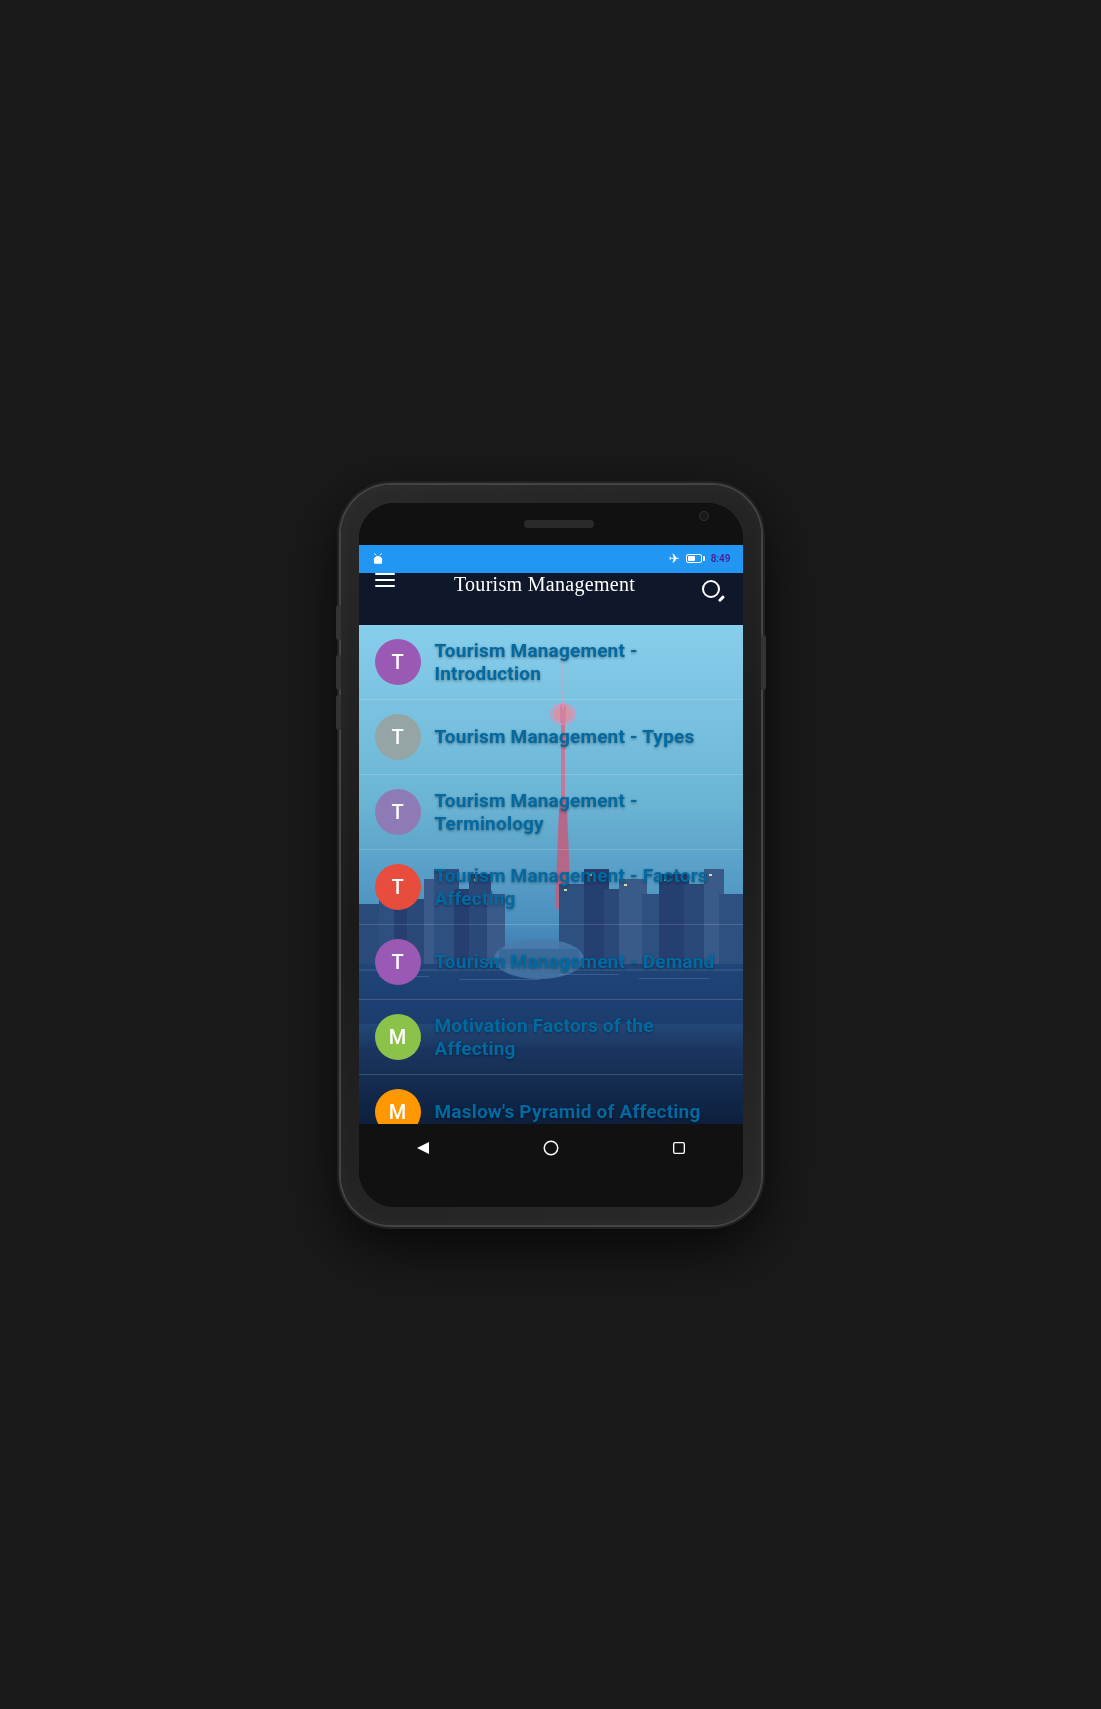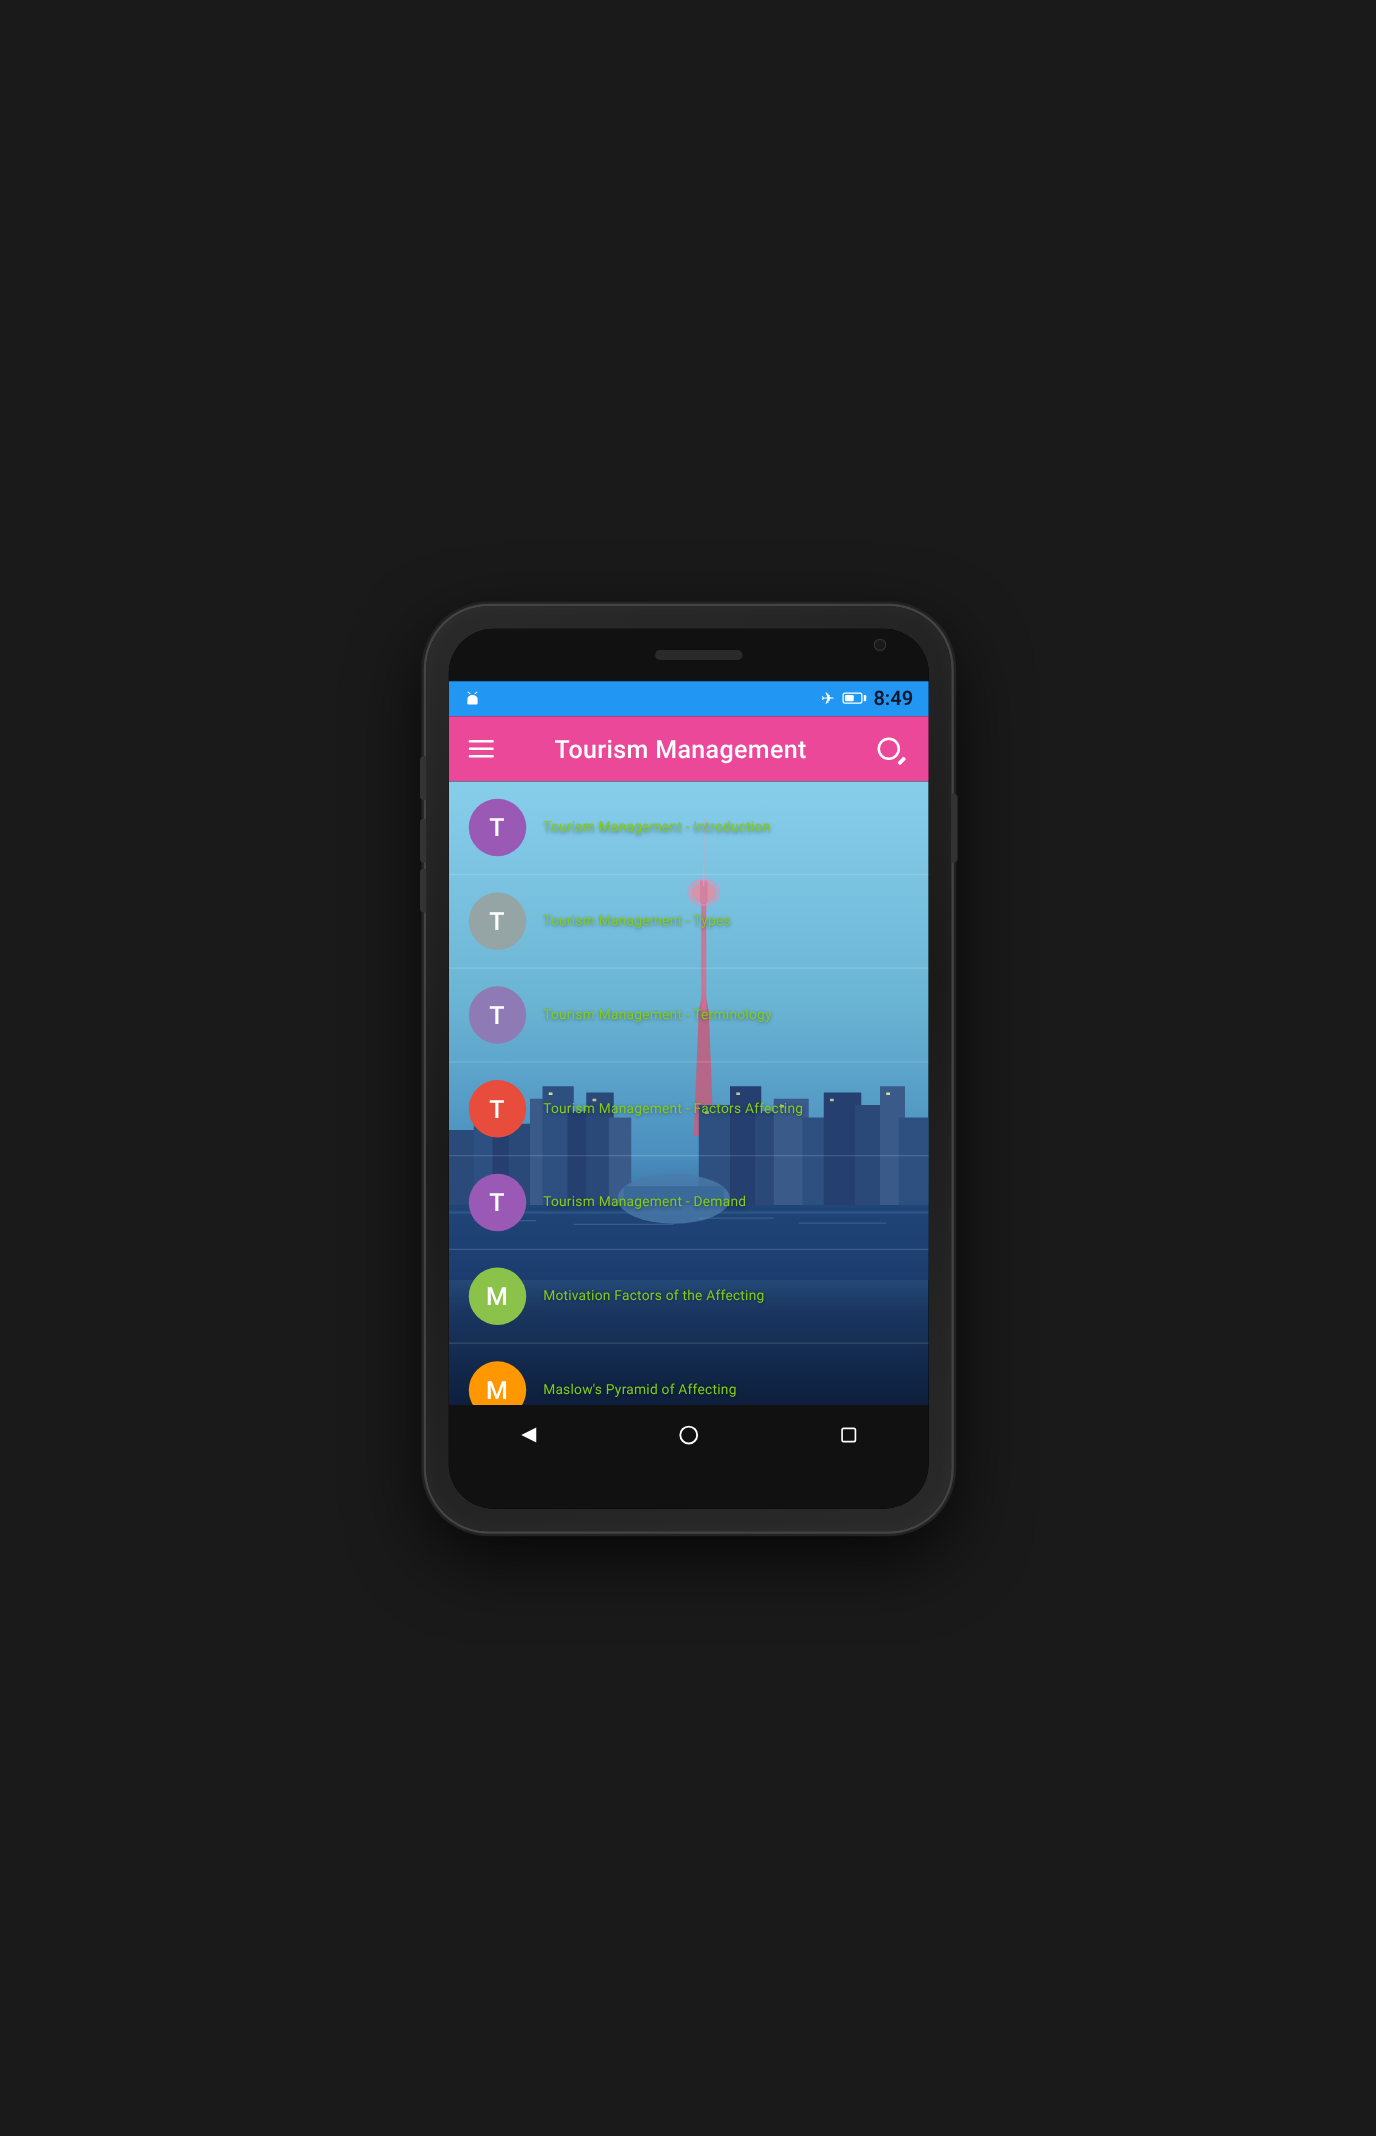--- a/index.html
+++ b/index.html
@@ -116,27 +116,27 @@
       font-weight: 500;
     }
 
     .status-icon {
       color: white;
       font-size: 12px;
     }
 
     
     .app-bar {
-      background: #ec4899;
+      background: #0f172a;
       height: 52px;
       display: flex;
-      align-items: center;
       justify-content: space-between;
       padding: 0 16px;
       flex-shrink: 0;
+      font-family: Liberation Serif, serif;
     }
 
     .app-bar-title {
       color: white;
       font-size: 20px;
       font-weight: 500;
       letter-spacing: 0.3px;
     }
 
     .menu-icon, .search-icon-btn {
@@ -181,23 +181,23 @@
       align-items: center;
       justify-content: center;
       color: white;
       font-size: 20px;
       font-weight: 500;
       flex-shrink: 0;
       margin-right: 14px;
     }
 
     .item-label {
-      color: #84cc16;
-      font-size: 11px;
-      font-weight: 400;
+      color: #0369a1;
+      font-size: 19px;
+      font-weight: 700;
       text-shadow: 0 1px 3px rgba(0,0,0,0.4);
       letter-spacing: 0.2px;
     }
 
     
     .bottom-nav {
       background: #111;
       height: 48px;
       display: flex;
       align-items: center;
@@ -351,21 +351,21 @@
 
         <span class="plane-icon status-icon">✈</span>
 
         <div class="battery-icon">
           <div class="battery-body">
             <div class="battery-fill"></div>
           </div>
           <div class="battery-tip"></div>
         </div>
 
-        <span style="color:#0f172a;font-size:16px;font-weight:600;">8:49</span>
+        <span style="color:#4c1d95;font-size:10px;font-weight:600;">8:49</span>
       </div>
     </div>
 
     <div class="app-bar">
       <div class="hamburger">
         <span></span>
         <span></span>
         <span></span>
       </div>
       <span class="app-bar-title">Tourism Management</span>

